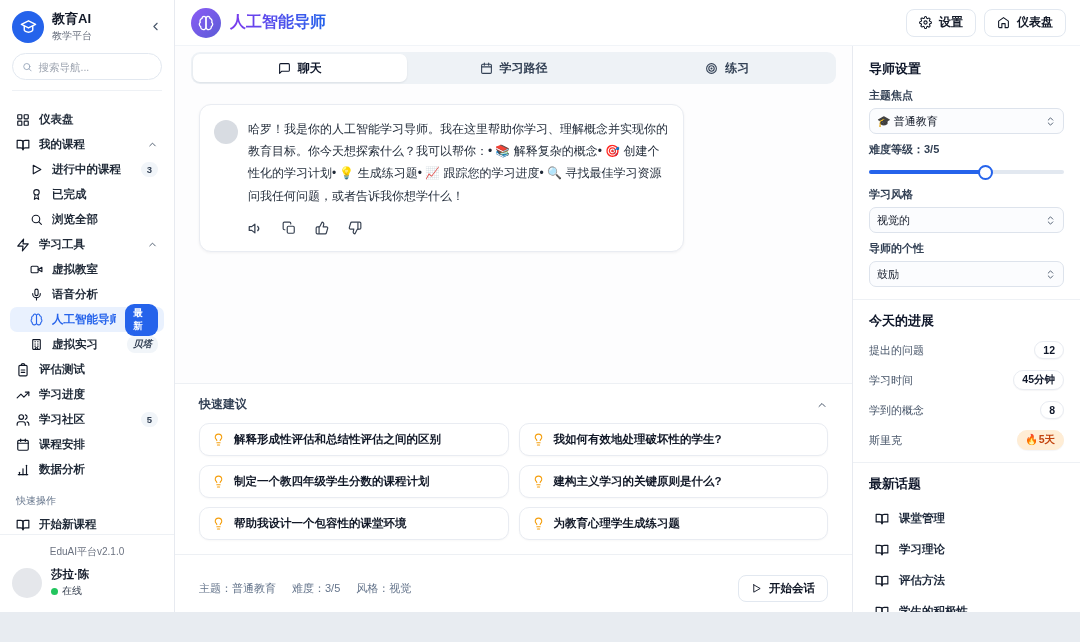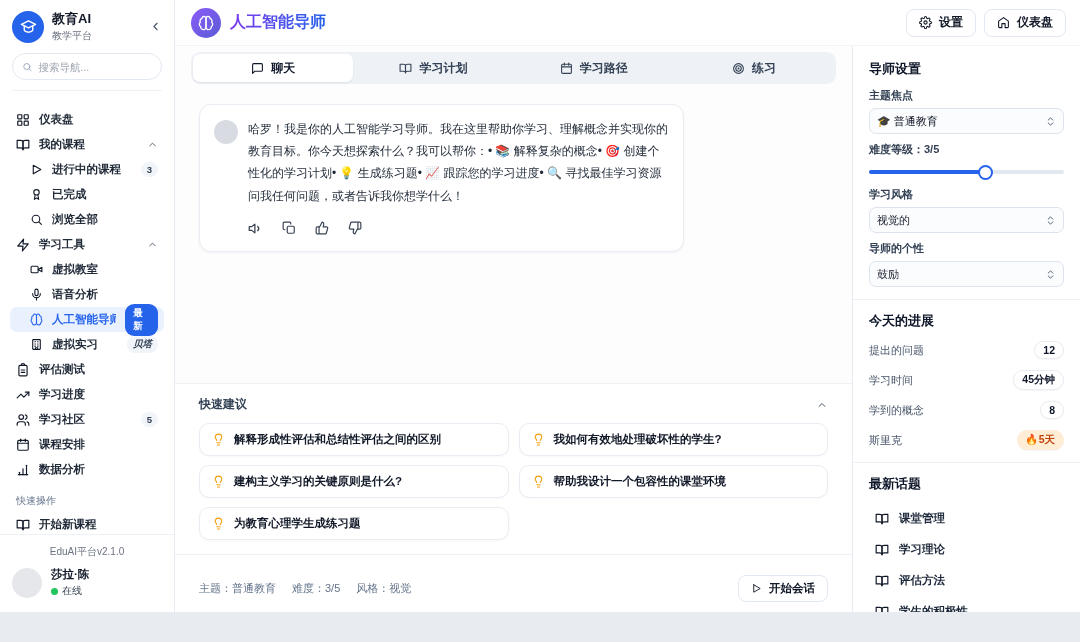--- a/index.html
+++ b/index.html
@@ -335,27 +335,20 @@
       <main class="main">
         <div class="tabstrip">
           <div class="tab active">
             <svg class="ic" width="13" height="13" viewBox="0 0 24 24">
                 <path d="M21 15a2 2 0 0 1-2 2H7l-4 4V5a2 2 0 0 1 2-2h14a2 2 0 0 1 2 2z"></path>
               </svg>
             <span>聊天</span>
           </div>
           <div class="tab">
             <svg class="ic" width="13" height="13" viewBox="0 0 24 24">
-                <path d="M2 4h6c2.2 0 4 1.3 4 3v13c0-1.7-1.8-3-4-3H2z"></path>
-                <path d="M22 4h-6c-2.2 0-4 1.3-4 3v13c0-1.7 1.8-3 4-3h6z"></path>
-              </svg>
-            <span>学习计划</span>
-          </div>
-          <div class="tab">
-            <svg class="ic" width="13" height="13" viewBox="0 0 24 24">
                 <rect x="3" y="4" width="18" height="17" rx="2"></rect>
                 <line x1="16" y1="2" x2="16" y2="6"></line>
                 <line x1="8" y1="2" x2="8" y2="6"></line>
                 <line x1="3" y1="9" x2="21" y2="9"></line>
               </svg>
             <span>学习路径</span>
           </div>
           <div class="tab">
             <svg class="ic" width="13" height="13" viewBox="0 0 24 24">
                 <circle cx="12" cy="12" r="9"></circle>
@@ -426,20 +419,28 @@
                   <path d="M15.09 14c.18-.98.65-1.74 1.41-2.5A4.65 4.65 0 0 0 18 8 6 6 0 0 0 6 8c0 1 .23 2.23 1.5 3.5.76.76 1.23 1.52 1.41 2.5"></path>
                 </svg>
               <span>我如何有效地处理破坏性的学生?</span>
             </div>
             <div class="sg-chip">
               <svg class="ic bulb" width="13" height="13" viewBox="0 0 24 24">
                   <path d="M9 18h6"></path>
                   <path d="M10 22h4"></path>
                   <path d="M15.09 14c.18-.98.65-1.74 1.41-2.5A4.65 4.65 0 0 0 18 8 6 6 0 0 0 6 8c0 1 .23 2.23 1.5 3.5.76.76 1.23 1.52 1.41 2.5"></path>
                 </svg>
+              <span>制定一个教四年级学生分数的课程计划</span>
+            </div>
+            <div class="sg-chip">
+              <svg class="ic bulb" width="13" height="13" viewBox="0 0 24 24">
+                  <path d="M9 18h6"></path>
+                  <path d="M10 22h4"></path>
+                  <path d="M15.09 14c.18-.98.65-1.74 1.41-2.5A4.65 4.65 0 0 0 18 8 6 6 0 0 0 6 8c0 1 .23 2.23 1.5 3.5.76.76 1.23 1.52 1.41 2.5"></path>
+                </svg>
               <span>建构主义学习的关键原则是什么?</span>
             </div>
             <div class="sg-chip">
               <svg class="ic bulb" width="13" height="13" viewBox="0 0 24 24">
                   <path d="M9 18h6"></path>
                   <path d="M10 22h4"></path>
                   <path d="M15.09 14c.18-.98.65-1.74 1.41-2.5A4.65 4.65 0 0 0 18 8 6 6 0 0 0 6 8c0 1 .23 2.23 1.5 3.5.76.76 1.23 1.52 1.41 2.5"></path>
                 </svg>
               <span>帮助我设计一个包容性的课堂环境</span>
             </div>

